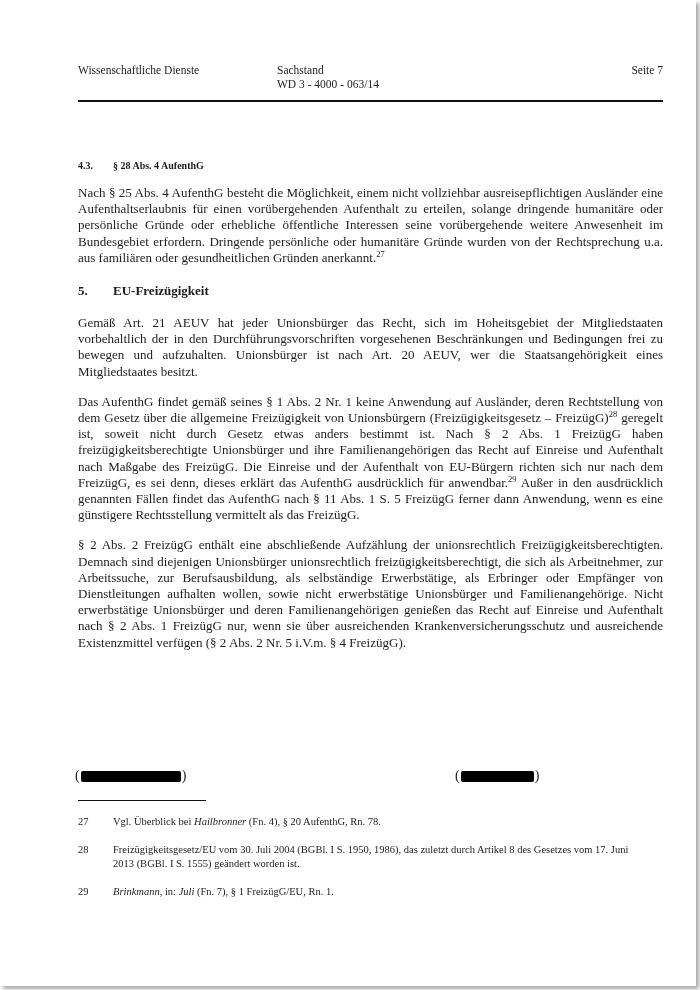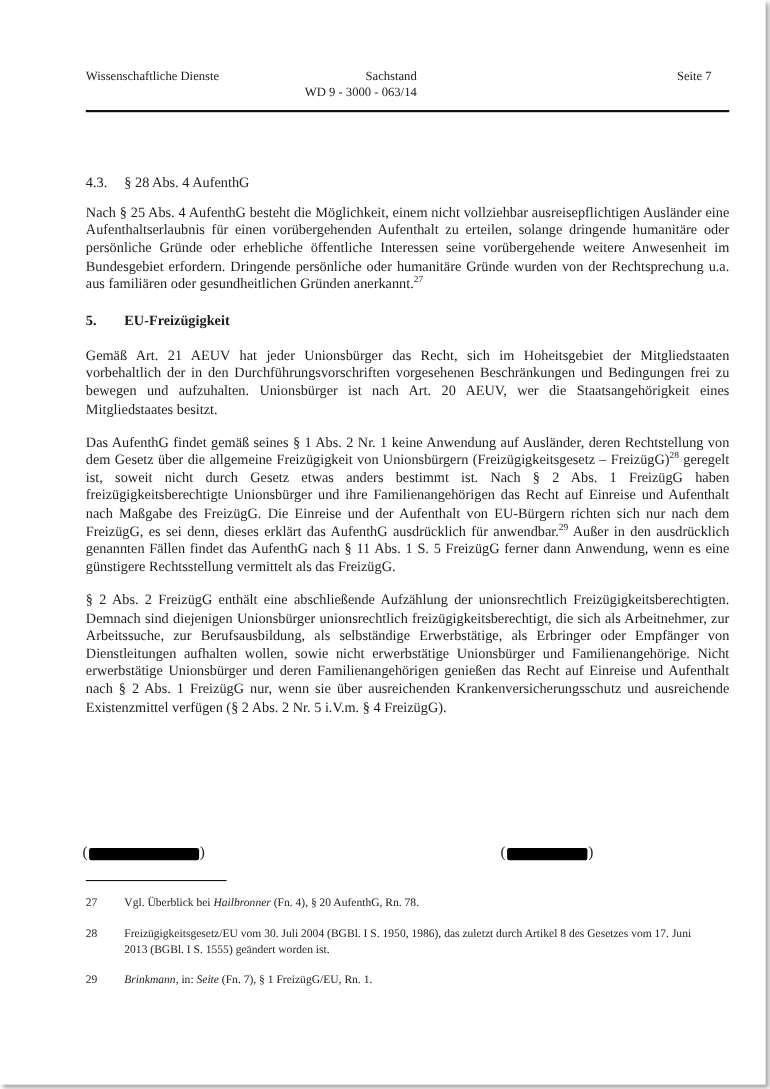--- a/index.html
+++ b/index.html
@@ -18,37 +18,37 @@
     background: #ffffff;
     box-shadow: 3px 3px 4px rgba(0,0,0,0.35);
   }
   
   .page-header {
     position: absolute;
     top: 63px; left: 78px; width: 585px;
     font-size: 11.5px; line-height: 14px;
   }
   .header-left  { position: absolute; left: 0; top: 0; }
-  .header-center{ position: absolute; left: 199px; top: 0; text-align: right; }
-  .header-right { position: absolute; right: 16px; top: 0; }
+  .header-center{ position: absolute; left: 199px; top: 0; }
+  .header-right { position: absolute; right: 0; top: 0; }
   .header-rule {
     position: absolute;
     top: 100px; left: 78px; width: 585px; height: 2px;
     background: #111;
   }
   
   .doc-body {
     position: absolute;
     top: 158px; left: 78px; width: 585px;
     font-size: 13px; line-height: 16.2px;
     text-align: justify;
   }
   .heading { display: flex; text-align: left; line-height: 16px; }
   .h-num   { width: 35px; flex-shrink: 0; }
-  .heading.h43 { margin-bottom: 11px; font-weight: normal; font-size: 13px; }
+  .heading.h43 { margin-bottom: 11px; font-weight: bold; font-size: 10px; }
   .heading.h5  { margin-top: 17px; margin-bottom: 16px; font-weight: bold; font-size: 13px; }
   .para { margin-bottom: 14px; }
   .fnref {
     font-size: 8.5px;
     vertical-align: super;
     line-height: 0;
     letter-spacing: 0;
   }
   
   .redaction-line {
@@ -87,21 +87,21 @@
 </style>
 </head>
 <body>
 
 <div class="page">
 
   <header class="page-header">
     <div class="header-left">Wissenschaftliche Dienste</div>
     <div class="header-center">
       <div>Sachstand</div>
-      <div>WD 9 - 3000 - 063/14</div>
+      <div>WD 3 - 4000 - 063/14</div>
     </div>
     <div class="header-right">Seite 7</div>
   </header>
   <div class="header-rule"></div>
 
   <main class="doc-body">
 
     <h2 class="heading h43">
       <span class="h-num">4.3.</span>
       <span class="h-title">§ 28 Abs. 4 AufenthG</span>
@@ -144,18 +144,18 @@
       <span class="fn-text"><span>Vgl. Überblick bei </span><i>Hailbronner</i><span> (Fn. 4), § 20 AufenthG, Rn. 78.</span></span>
     </div>
 
     <div class="footnote">
       <span class="fn-num">28</span>
       <span class="fn-text"><span>Freizügigkeitsgesetz/EU vom 30. Juli 2004 (BGBl. I S. 1950, 1986), das zuletzt durch Artikel 8 des Gesetzes vom 17. Juni 2013 (BGBl. I S. 1555) geändert worden ist.</span></span>
     </div>
 
     <div class="footnote">
       <span class="fn-num">29</span>
-      <span class="fn-text"><i>Brinkmann</i><span>, in: </span><i>Seite</i><span> (Fn. 7), § 1 FreizügG/EU, Rn. 1.</span></span>
+      <span class="fn-text"><i>Brinkmann</i><span>, in: </span><i>Juli</i><span> (Fn. 7), § 1 FreizügG/EU, Rn. 1.</span></span>
     </div>
 
   </section>
 
 </div>
 
 </body></html>

